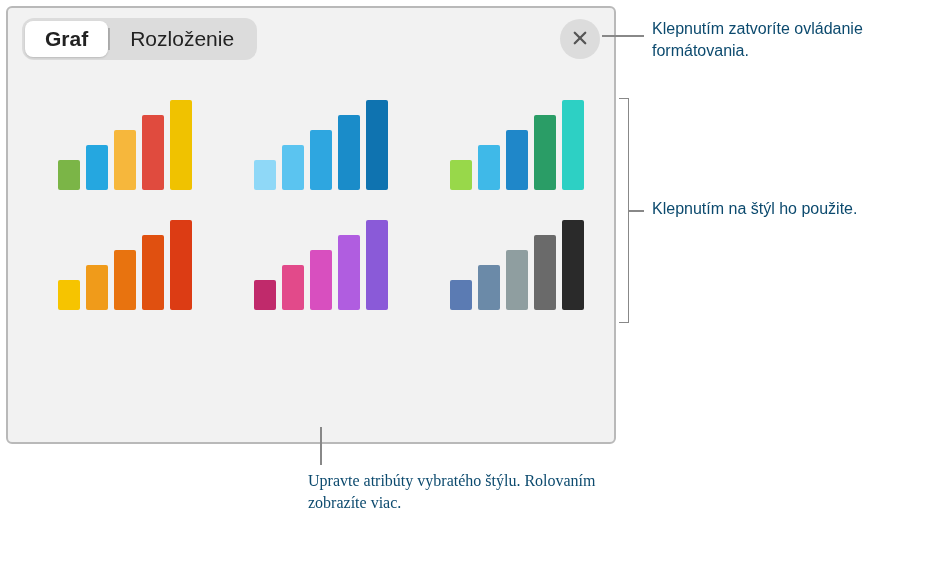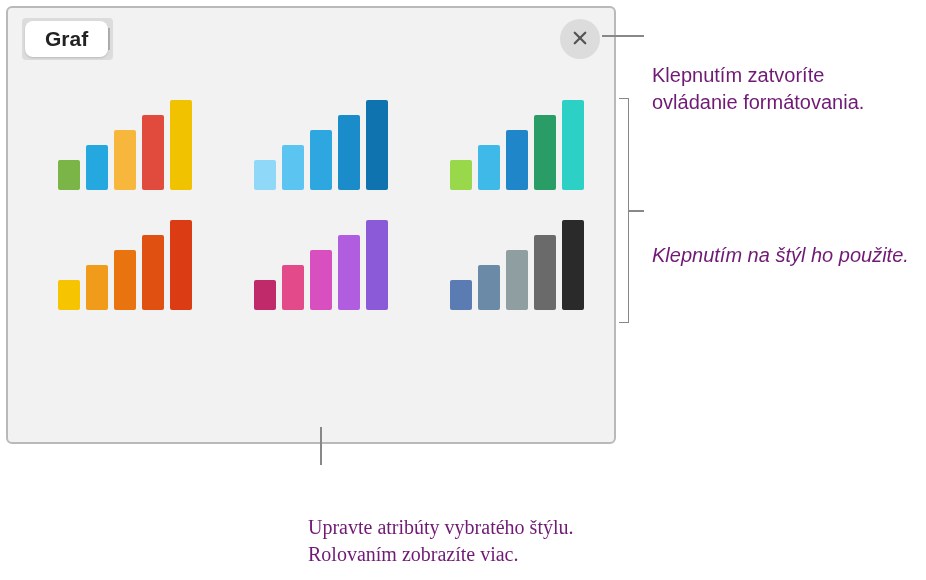--- a/index.html
+++ b/index.html
@@ -22,21 +22,21 @@
     }
     .toolbar {
       display: flex;
       align-items: center;
       padding: 10px 14px 10px 14px;
       gap: 4px;
     }
     .segmented {
       display: flex;
       background: #dcdcdc;
-      border-radius: 4px;
+      border-radius: 12px;
       padding: 3px;
       flex: 0 0 auto;
     }
     .seg {
       border: none;
       background: transparent;
       font-size: 21px;
       color: #222;
       padding: 6px 20px;
       border-radius: 8px;
@@ -94,47 +94,47 @@
       border: none;
       border-radius: 14px;
       padding: 18px 0;
       font-size: 24px;
       color: #222;
       cursor: pointer;
       box-shadow: 0 1px 3px rgba(0,0,0,0.1);
     }
     .callout {
       position: absolute;
-      font-size: 20px;
+      font-size: 16px;
       line-height: 1.35;
-      color: #701a75;
-      margin-top: 44px;
+      color: #0c4a6e;
     }
     .callout-close { left: 652px; top: 18px; width: 260px; }
-    .callout-style { left: 652px; top: 198px; width: 260px; font-style: italic; }
+    .callout-style { left: 652px; top: 198px; width: 260px; }
     .callout-attrs { left: 308px; top: 470px; width: 300px; font-family: Liberation Serif, serif; }
     .leader { position: absolute; background: #888; }
     .leader-h { height: 1.5px; }
     .leader-v { width: 1.5px; }
     .bracket {
       position: absolute;
       border-right: 1.5px solid #888;
       border-top: 1.5px solid #888;
       border-bottom: 1.5px solid #888;
     }
   </style>
 </head>
 <body>
 
 <div class="panel">
   <div class="toolbar">
     <div class="segmented">
       <button class="seg active">Graf</button>
       <div class="seg-divider"></div>
       <div class="seg-divider"></div>
+      <button class="seg">Rozloženie</button>
     </div>
     <div class="spacer"></div>
     <button class="close-btn">
       <span>
         <svg viewBox="0 0 24 24" fill="none" stroke="#555" stroke-width="3" stroke-linecap="round">
           <line x1="5" y1="5" x2="19" y2="19"></line>
           <line x1="19" y1="5" x2="5" y2="19"></line>
         </svg>
       </span>
     </button>

